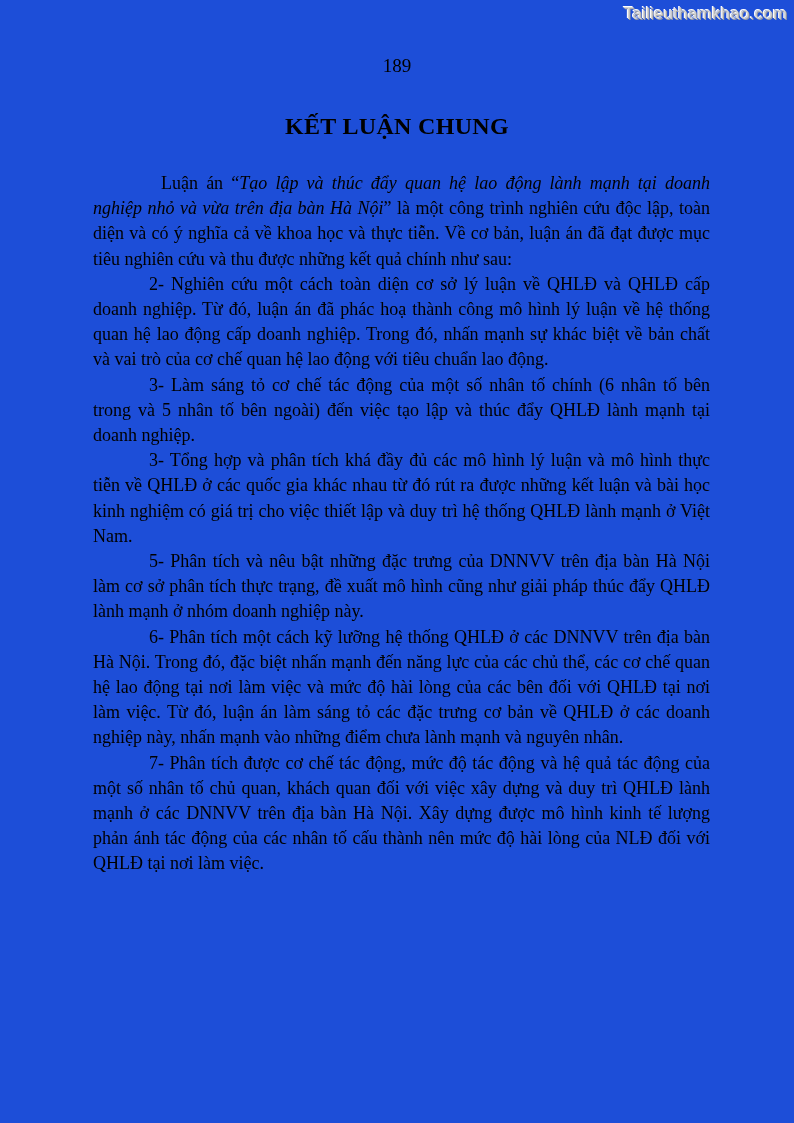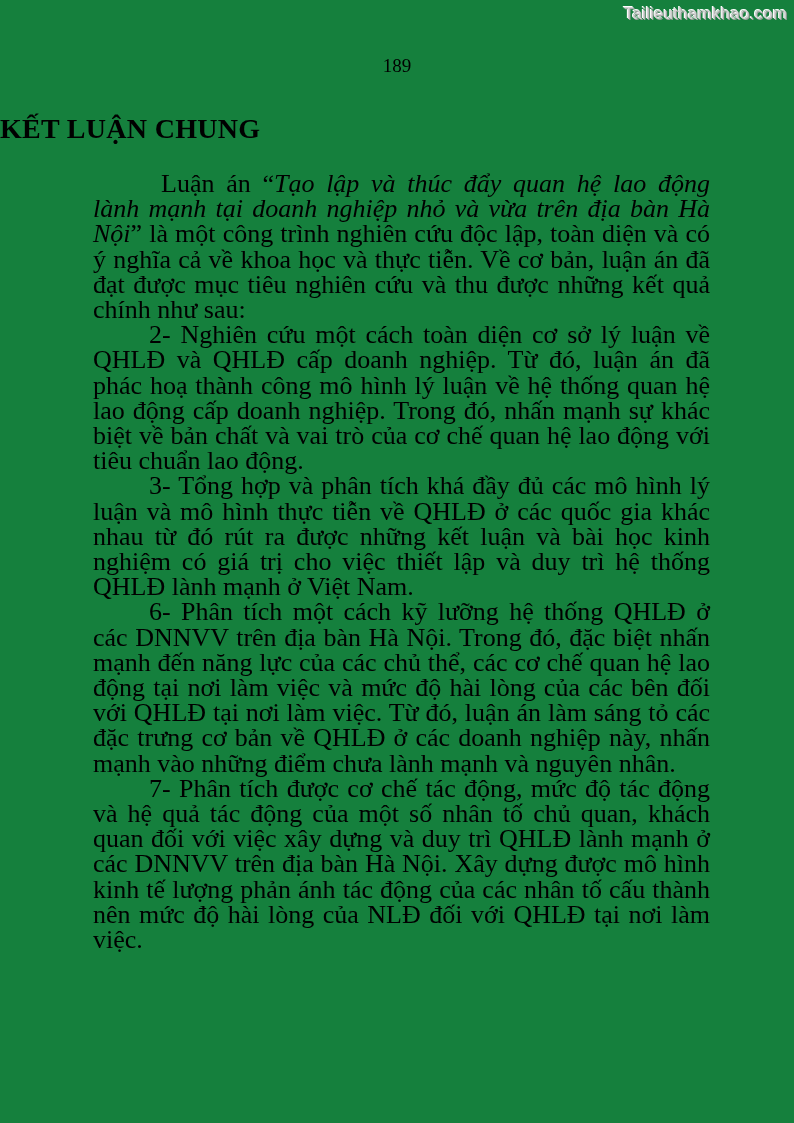--- a/index.html
+++ b/index.html
@@ -1,20 +1,20 @@
 <!DOCTYPE html>
 <html><head>
 <meta charset="utf-8">
 <style>
   html, body { margin: 0; padding: 0; background: #ffffff; }
   .page {
     position: relative;
     width: 794px;
     height: 1123px;
-    background: #15803d;
+    background: #1d4ed8;
     overflow: hidden;
     font-family: "Liberation Serif", "DejaVu Serif", serif;
     color: #000000;
   }
   .watermark {
     position: absolute;
     top: 4px;
     right: 7px;
     font-family: "Liberation Sans", "DejaVu Sans", sans-serif;
     font-size: 17px;
@@ -30,31 +30,31 @@
     left: 0;
     right: 0;
     text-align: center;
     font-size: 19px;
   }
   .doc-title {
     position: absolute;
     top: 113px;
     left: 0;
     right: 0;
-    text-align: left;
-    font-size: 28px;
+    text-align: center;
+    font-size: 24px;
     font-weight: bold;
     letter-spacing: 0.3px;
   }
   .content {
     position: absolute;
     top: 171px;
     left: 93px;
     width: 617px;
-    font-size: 26px;
+    font-size: 18px;
     line-height: 25.2px;
     text-align: justify;
   }
   .content p {
     margin: 0;
     padding: 0;
     text-indent: 56px;
   }
   .content p.intro { text-indent: 68px; }
   .italic { font-style: italic; }
@@ -65,17 +65,19 @@
 <div class="page">
   <div class="watermark">Tailieuthamkhao.com</div>
 
   <div class="page-number">189</div>
 
   <div class="doc-title">KẾT LUẬN CHUNG</div>
 
   <div class="content">
       <p class="intro"><span>Luận án “</span><span class="italic">Tạo lập và thúc đẩy quan hệ lao động lành mạnh tại doanh nghiệp nhỏ và vừa trên địa bàn Hà Nội</span><span>” là một công trình nghiên cứu độc lập, toàn diện và có ý nghĩa cả về khoa học và thực tiễn. Về cơ bản, luận án đã đạt được mục tiêu nghiên cứu và thu được những kết quả chính như sau:</span></p>
       <p><span>2- Nghiên cứu một cách toàn diện cơ sở lý luận về QHLĐ và QHLĐ cấp doanh nghiệp. Từ đó, luận án đã phác hoạ thành công mô hình lý luận về hệ thống quan hệ lao động cấp doanh nghiệp. Trong đó, nhấn mạnh sự khác biệt về bản chất và vai trò của cơ chế quan hệ lao động với tiêu chuẩn lao động.</span></p>
+      <p><span>3- Làm sáng tỏ cơ chế tác động của một số nhân tố chính (6 nhân tố bên trong và 5 nhân tố bên ngoài) đến việc tạo lập và thúc đẩy QHLĐ lành mạnh tại doanh nghiệp.</span></p>
       <p><span>3- Tổng hợp và phân tích khá đầy đủ các mô hình lý luận và mô hình thực tiễn về QHLĐ ở các quốc gia khác nhau từ đó rút ra được những kết luận và bài học kinh nghiệm có giá trị cho việc thiết lập và duy trì hệ thống QHLĐ lành mạnh ở Việt Nam.</span></p>
+      <p><span>5- Phân tích và nêu bật những đặc trưng của DNNVV trên địa bàn Hà Nội làm cơ sở phân tích thực trạng, đề xuất mô hình cũng như giải pháp thúc đẩy QHLĐ lành mạnh ở nhóm doanh nghiệp này.</span></p>
       <p><span>6- Phân tích một cách kỹ lưỡng hệ thống QHLĐ ở các DNNVV trên địa bàn Hà Nội. Trong đó, đặc biệt nhấn mạnh đến năng lực của các chủ thể, các cơ chế quan hệ lao động tại nơi làm việc và mức độ hài lòng của các bên đối với QHLĐ tại nơi làm việc.  Từ đó, luận án làm sáng tỏ các đặc trưng cơ bản về QHLĐ ở các doanh nghiệp này, nhấn mạnh vào những điểm chưa lành mạnh và nguyên nhân.</span></p>
       <p><span>7- Phân tích được cơ chế tác động, mức độ tác động và hệ quả tác động của một số nhân tố chủ quan, khách quan đối với việc xây dựng và duy trì QHLĐ lành mạnh ở các DNNVV trên địa bàn Hà Nội. Xây dựng được mô hình kinh tế lượng phản ánh tác động của các nhân tố cấu thành nên mức độ hài lòng của NLĐ đối với QHLĐ tại nơi làm việc.</span></p>
     </div>
 </div>
 
 </body></html>

